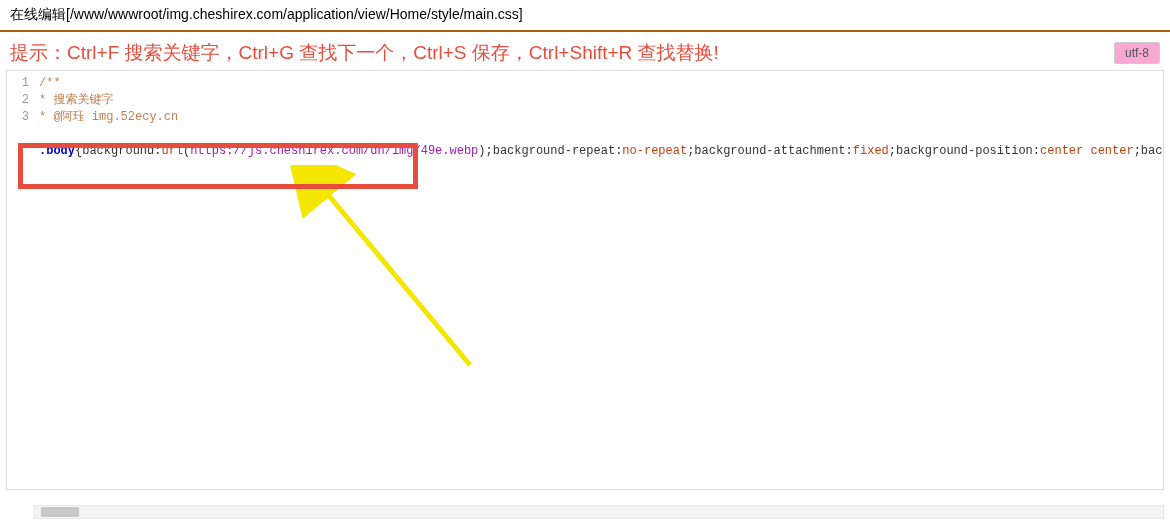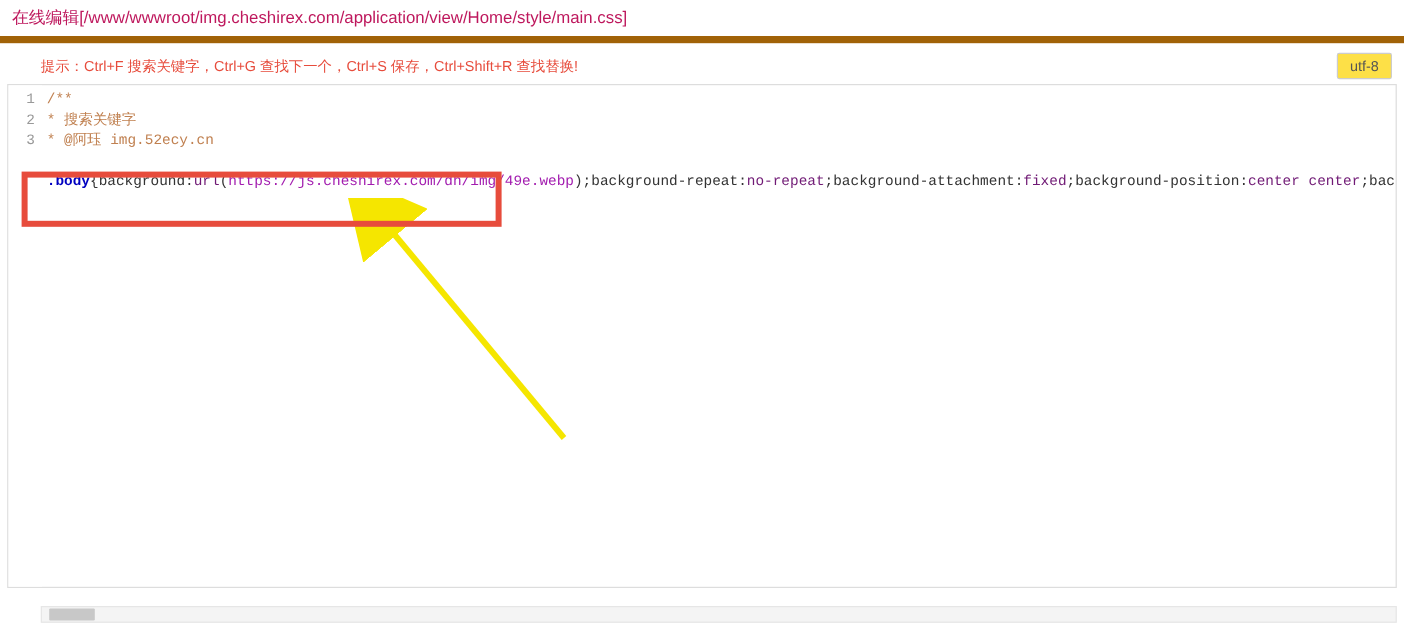--- a/index.html
+++ b/index.html
@@ -7,38 +7,37 @@
       font-family: "Microsoft YaHei", Arial, sans-serif;
       font-size: 13px;
       background: #fff;
       width: 1170px;
       height: 527px;
       overflow: hidden;
       position: relative;
     }
     .title-bar {
       padding: 6px 10px;
-      color: #be185d;
+      color: #000000;
       font-size: 14px;
-      border-bottom: 6px solid #a16207;
+      border-bottom: 2px solid #a16207;
     }
     .hint-row {
       display: flex;
       justify-content: space-between;
       align-items: center;
       padding: 8px 10px 4px 10px;
     }
     .hint-text {
       color: #e74c3c;
-      font-size: 12px;
-      margin-left: 24px;
+      font-size: 19px;
     }
     .encoding-btn {
       border: 1px solid #ccc;
-      background: #fde047;
+      background: #f9a8d4;
       color: #555;
       padding: 3px 10px;
       font-size: 12px;
       cursor: pointer;
       border-radius: 2px;
     }
     .editor-wrap {
       border: 1px solid #ddd;
       margin: 0 6px;
       height: 420px;
@@ -68,21 +67,21 @@
       font-size: 12px;
       line-height: 17px;
       padding: 4px 0 0 4px;
       white-space: nowrap;
       position: relative;
     }
     .code-line { height: 17px; }
     .c-comment { color: #c08050; }
     .c-plain { color: #333; }
     .c-prop { color: #333; }
-    .c-val-keyword { color: #701a75; }
+    .c-val-keyword { color: #c2410c; }
     .c-url { color: #a21caf; }
     .c-sel { color: #0000c0; font-weight: bold; }
 
     .highlight-box {
       position: absolute;
       left: 18px;
       top: 143px;
       width: 400px;
       height: 46px;
       border: 5px solid #e74c3c;

